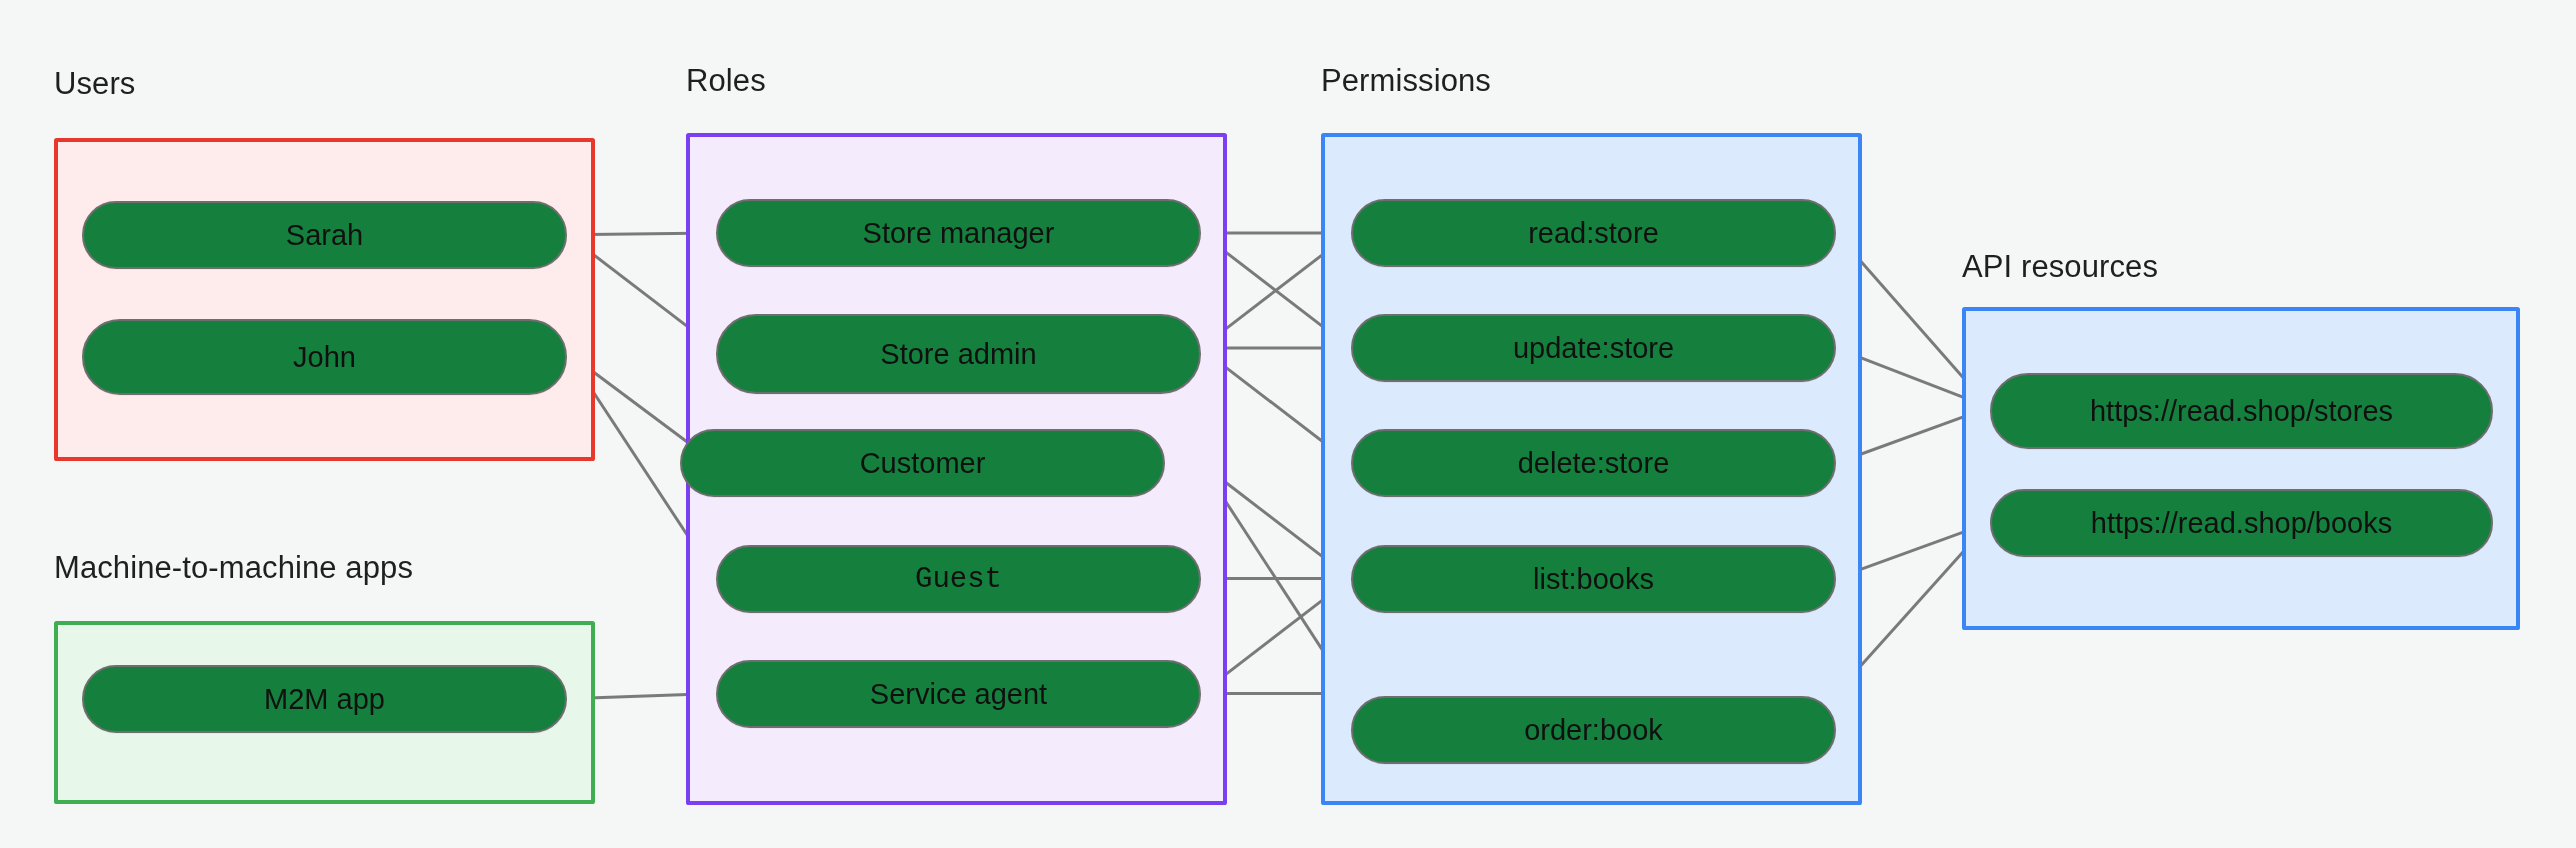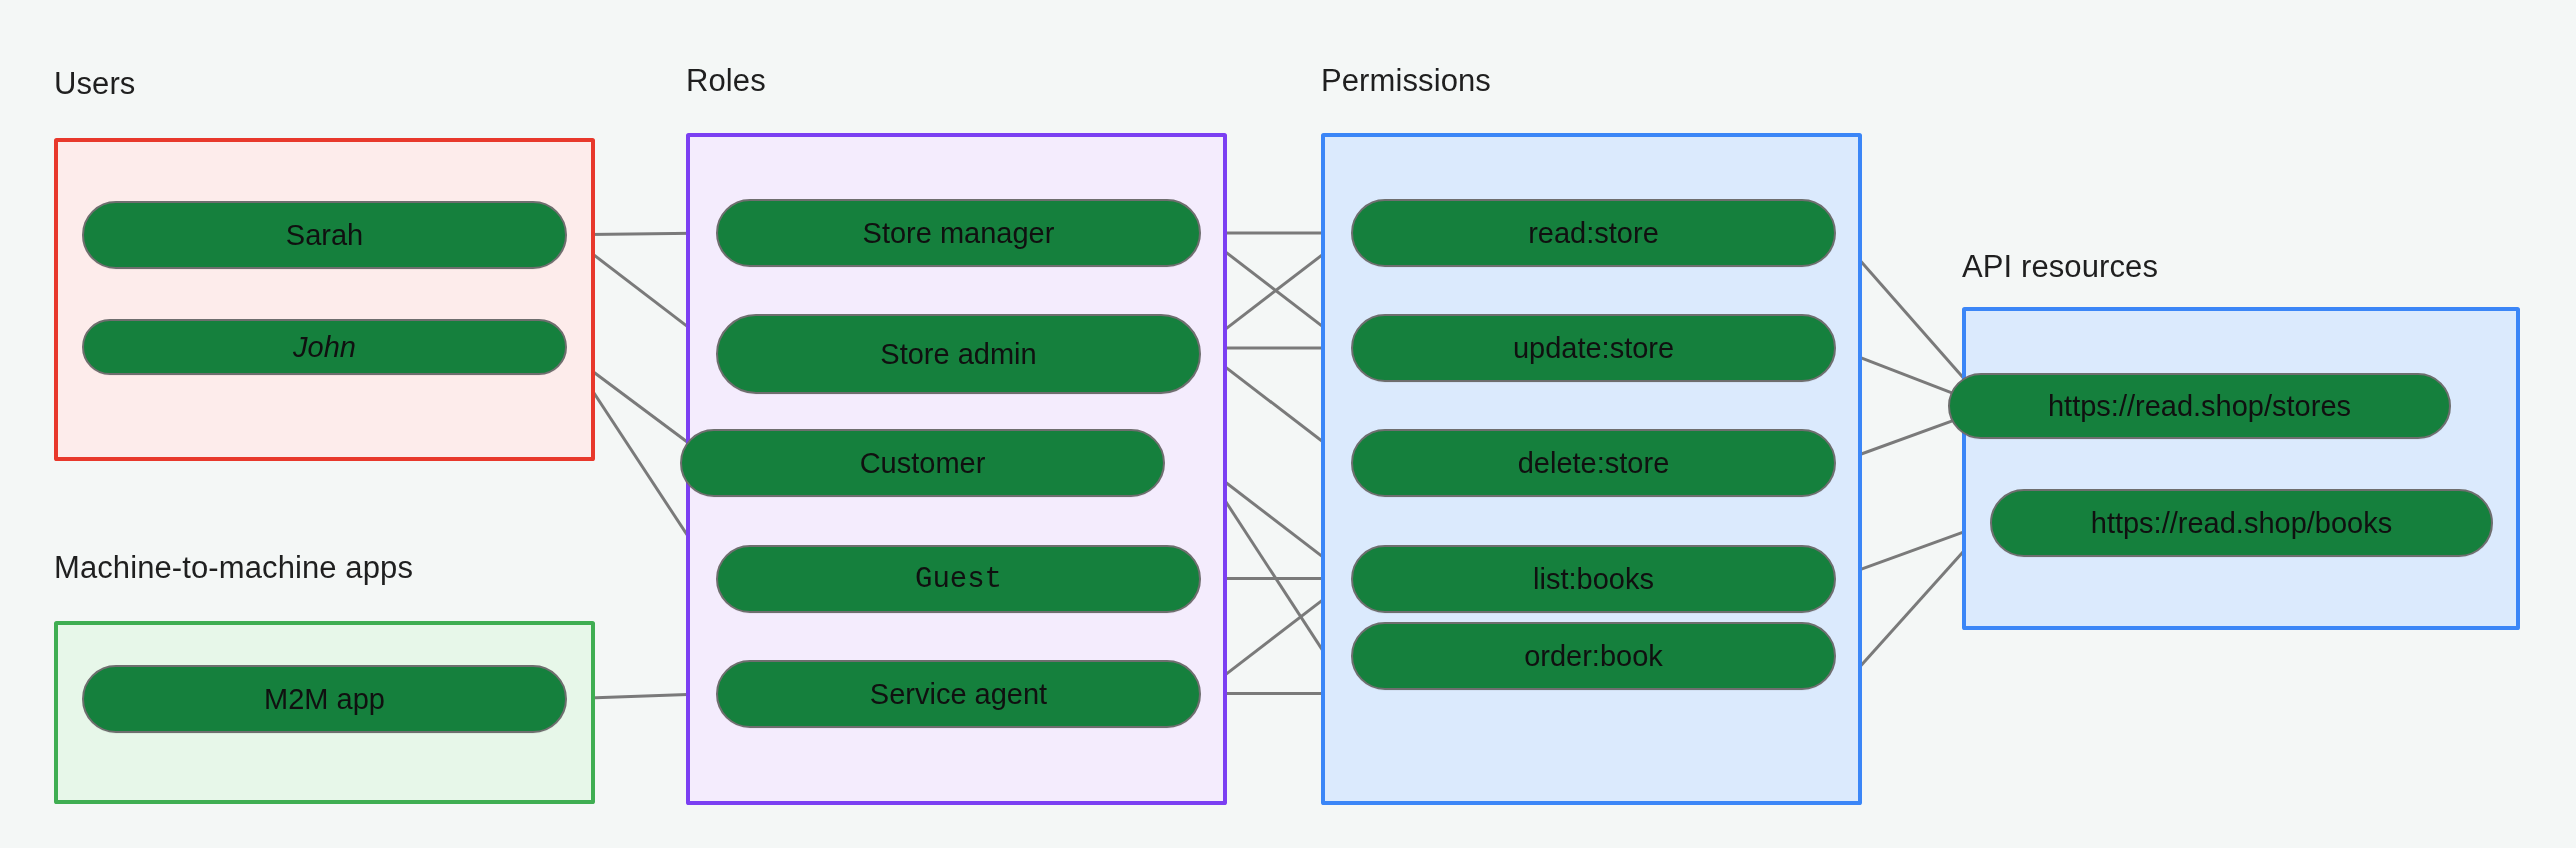--- a/index.html
+++ b/index.html
@@ -99,29 +99,29 @@
       <div class="group" style="left: 686px; top: 133px; width: 541px; height: 672px; border-color: rgb(123, 63, 242); background: rgb(244, 236, 253);"></div>
       <div class="group-label" style="left: 1321px; top: 65px;">Permissions</div>
       <div class="group" style="left: 1321px; top: 133px; width: 541px; height: 672px; border-color: rgb(59, 134, 247); background: rgb(219, 234, 253);"></div>
       <div class="group-label" style="left: 1962px; top: 251px;">API resources</div>
       <div class="group" style="left: 1962px; top: 307px; width: 558px; height: 323px; border-color: rgb(59, 134, 247); background: rgb(219, 234, 253);"></div>
       <div class="group-label" style="left: 54px; top: 552px;">Machine-to-machine apps</div>
       <div class="group" style="left: 54px; top: 621px; width: 541px; height: 183px; border-color: rgb(63, 174, 82); background: rgb(231, 247, 233);"></div>
     </div>
   <div id="nodes-layer">
       <div class="node" style="left: 82px; top: 201px; width: 485px; height: 68px;">Sarah</div>
-      <div class="node" style="left: 82px; top: 319px; width: 485px; height: 56px; font-style: italic;">John</div>
+      <div class="node" style="left: 82px; top: 319px; width: 485px; height: 76px;">John</div>
       <div class="node" style="left: 82px; top: 665px; width: 485px; height: 68px;">M2M app</div>
       <div class="node" style="left: 716px; top: 199px; width: 485px; height: 68px;">Store manager</div>
       <div class="node" style="left: 716px; top: 314px; width: 485px; height: 80px;">Store admin</div>
       <div class="node" style="left: 680px; top: 429px; width: 485px; height: 68px;">Customer</div>
       <div class="node" style="left: 716px; top: 545px; width: 485px; height: 68px; font-family: Liberation Mono, monospace;">Guest</div>
       <div class="node" style="left: 716px; top: 660px; width: 485px; height: 68px;">Service agent</div>
       <div class="node" style="left: 1351px; top: 199px; width: 485px; height: 68px;">read:store</div>
       <div class="node" style="left: 1351px; top: 314px; width: 485px; height: 68px;">update:store</div>
       <div class="node" style="left: 1351px; top: 429px; width: 485px; height: 68px;">delete:store</div>
       <div class="node" style="left: 1351px; top: 545px; width: 485px; height: 68px;">list:books</div>
-      <div class="node" style="left: 1351px; top: 622px; width: 485px; height: 68px;">order:book</div>
-      <div class="node" style="left: 1948px; top: 373px; width: 503px; height: 66px;">https://read.shop/stores</div>
+      <div class="node" style="left: 1351px; top: 696px; width: 485px; height: 68px;">order:book</div>
+      <div class="node" style="left: 1990px; top: 373px; width: 503px; height: 76px;">https://read.shop/stores</div>
       <div class="node" style="left: 1990px; top: 489px; width: 503px; height: 68px;">https://read.shop/books</div>
     </div>
 </div>
 
 
 </body></html>

